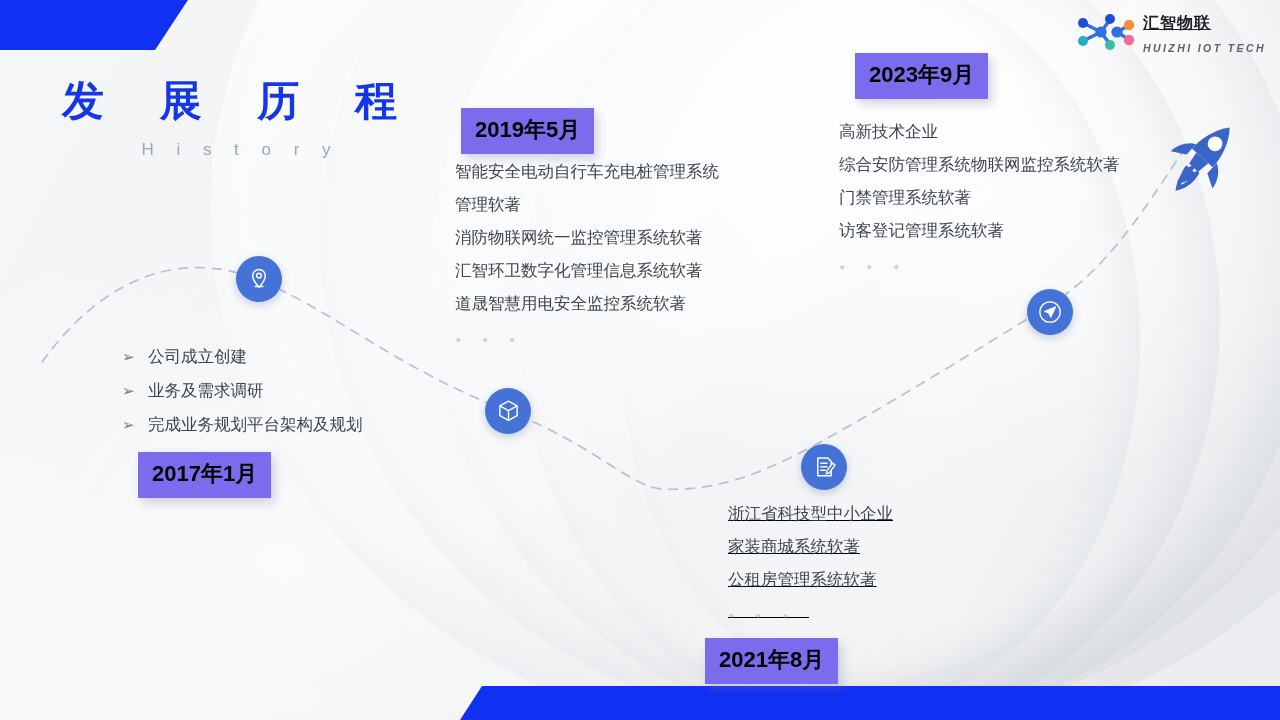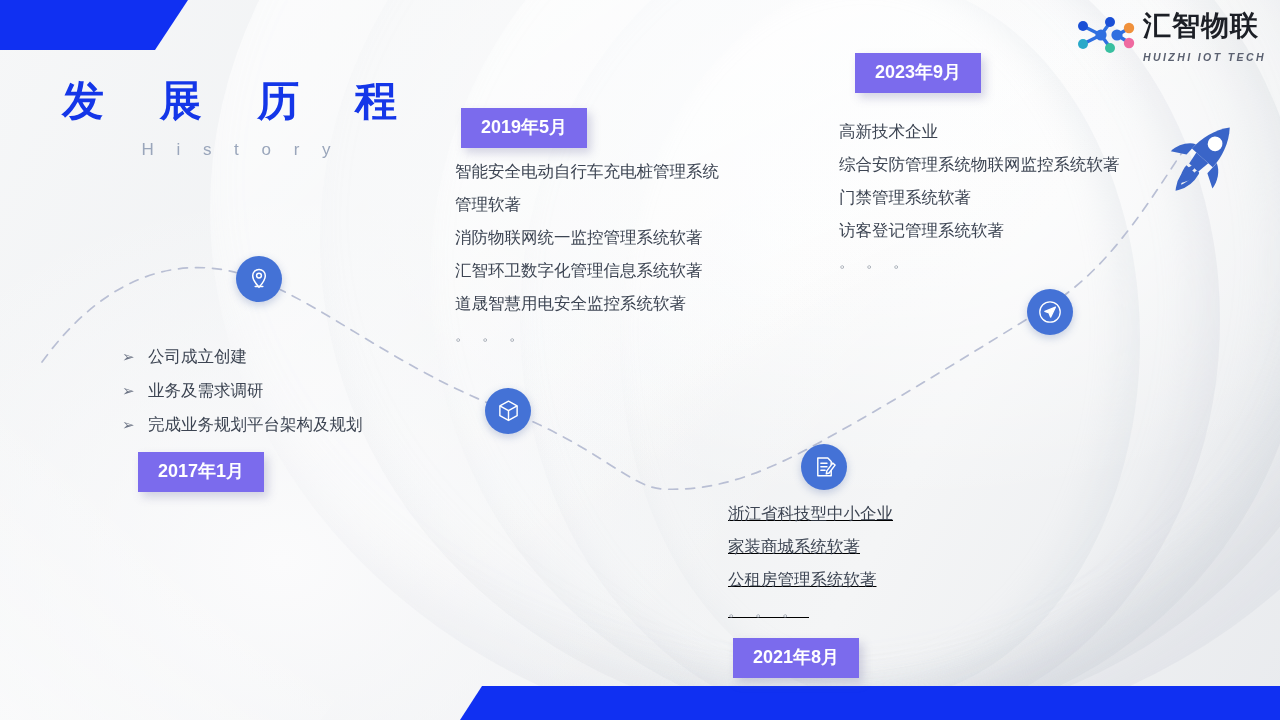--- a/index.html
+++ b/index.html
@@ -52,38 +52,38 @@
     font-size:42px;font-weight:bold;color:#1436e8;letter-spacing:22px;
     line-height:1;white-space:nowrap;
   }
   .title-en{
     margin-top:18px;font-size:17px;color:#9aa6bb;letter-spacing:9px;font-weight:normal;
   }
 
   
   .logo{position:absolute;right:14px;top:12px;display:flex;align-items:center;gap:6px;}
   .logo-text{display:flex;flex-direction:column;line-height:1;}
-  .logo-cn{font-size:28px;font-weight:bold;color:#1c1f26;letter-spacing:1px;}
+  .logo-cn{font-size:16px;font-weight:bold;color:#1c1f26;letter-spacing:1px;text-decoration:underline;}
   .logo-en{font-size:10.5px;font-weight:bold;color:#5a6070;letter-spacing:2.4px;margin-top:12px;font-style:italic;}
 
   
   #path-svg{position:absolute;left:0;top:0;width:1280px;height:720px;pointer-events:none;}
 
   
   .node{
     position:absolute;width:46px;height:46px;border-radius:50%;
     background:#4472d6;display:flex;align-items:center;justify-content:center;
     box-shadow:0 3px 8px rgba(60,90,160,.28);
   }
   .node svg{display:block;}
 
   
   .badge{
-    position:absolute;background:#7b6bed;color:#ffffff;font-size:18px;font-weight:bold;
-    padding:7px 20px 9px;white-space:nowrap;
+    position:absolute;background:#7b6bed;color:#000000;font-size:22px;font-weight:bold;
+    padding:7px 14px 9px;white-space:nowrap;
     box-shadow:4px 5px 9px rgba(120,120,170,.30);
   }
 
   
   .group{position:absolute;}
   .line{
     font-size:16.5px;color:#3c4452;line-height:33px;white-space:nowrap;
     font-family:"DejaVu Sans","Liberation Sans",sans-serif;
   }
   .ellipsis{
@@ -230,21 +230,21 @@
     <div class="line">道晟智慧用电安全监控系统软著</div>
     <div class="ellipsis">。。。</div>
   </div>
 
   <div class="group" style="left:728px;top:497px;text-decoration:underline;">
     <div class="line">浙江省科技型中小企业</div>
     <div class="line">家装商城系统软著</div>
     <div class="line">公租房管理系统软著</div>
     <div class="ellipsis">。。。</div>
   </div>
-  <div class="badge" style="left:733px;top:638px;">2021年8月</div>
+  <div class="badge" style="left:705px;top:638px;">2021年8月</div>
 
   <div class="badge" style="left:855px;top:53px;">2023年9月</div>
   <div class="group" style="left:839px;top:115px;">
     <div class="line">高新技术企业</div>
     <div class="line">综合安防管理系统物联网监控系统软著</div>
     <div class="line">门禁管理系统软著</div>
     <div class="line">访客登记管理系统软著</div>
     <div class="ellipsis">。。。</div>
   </div>
 

